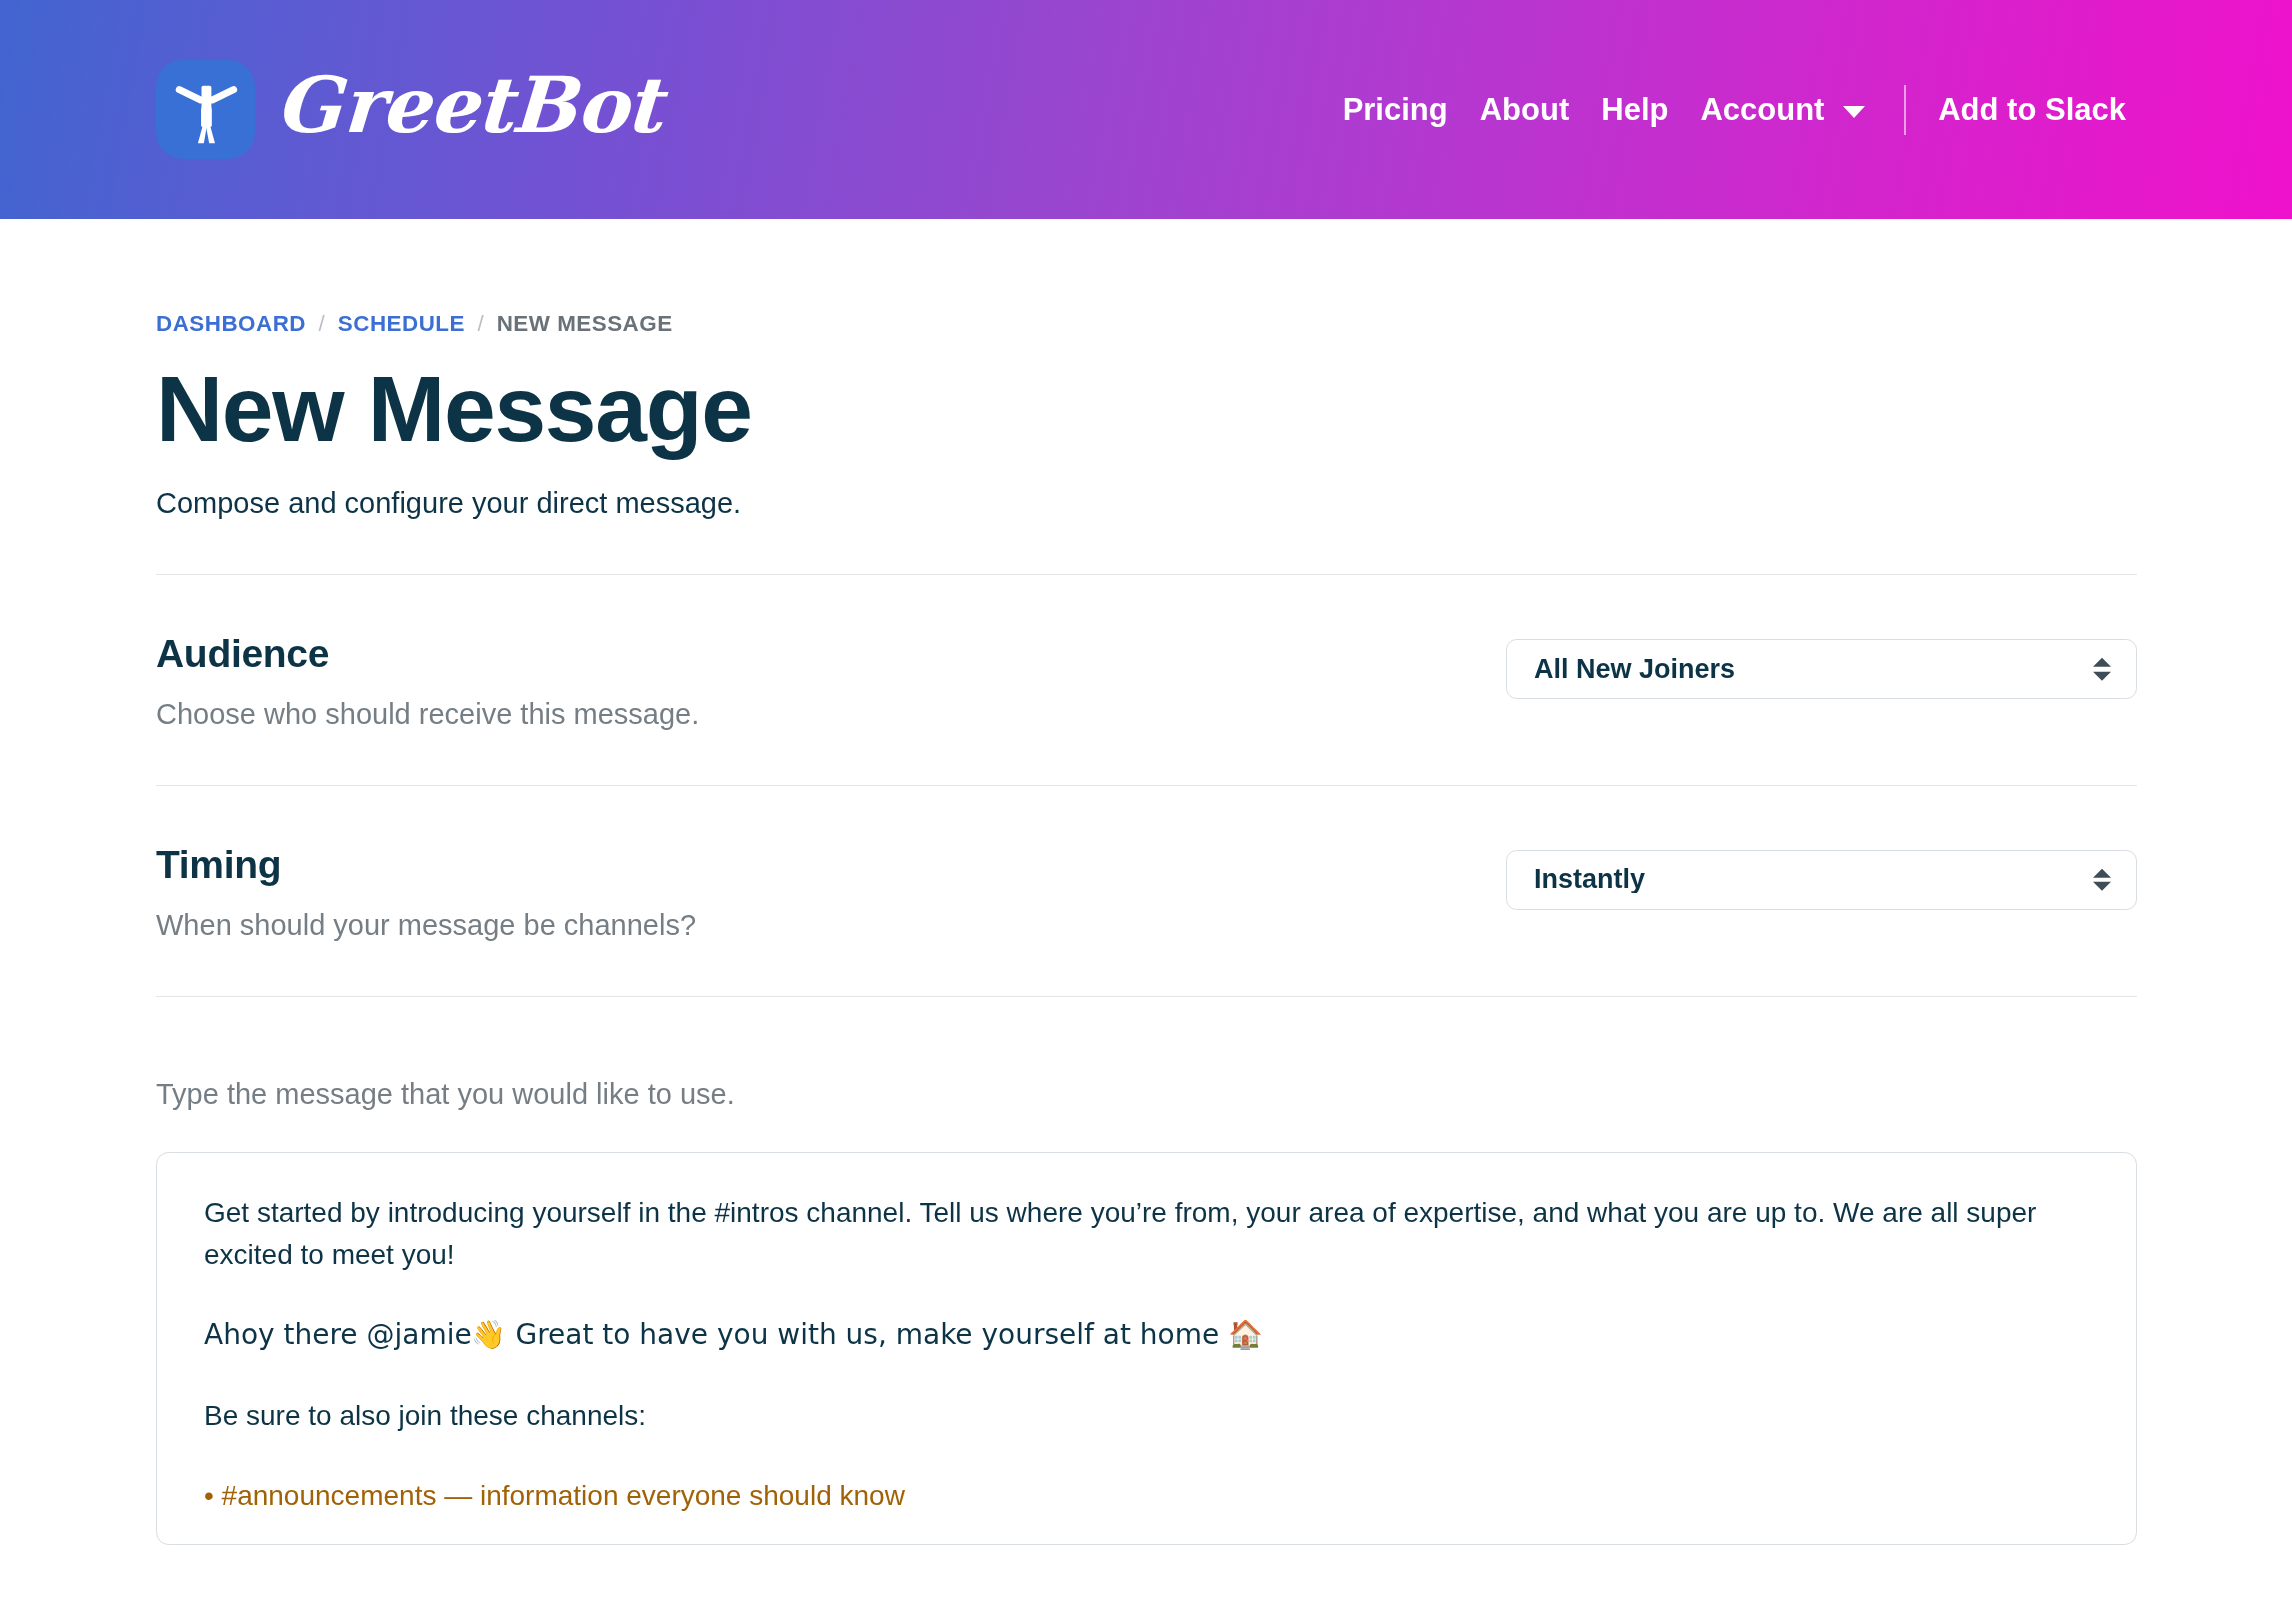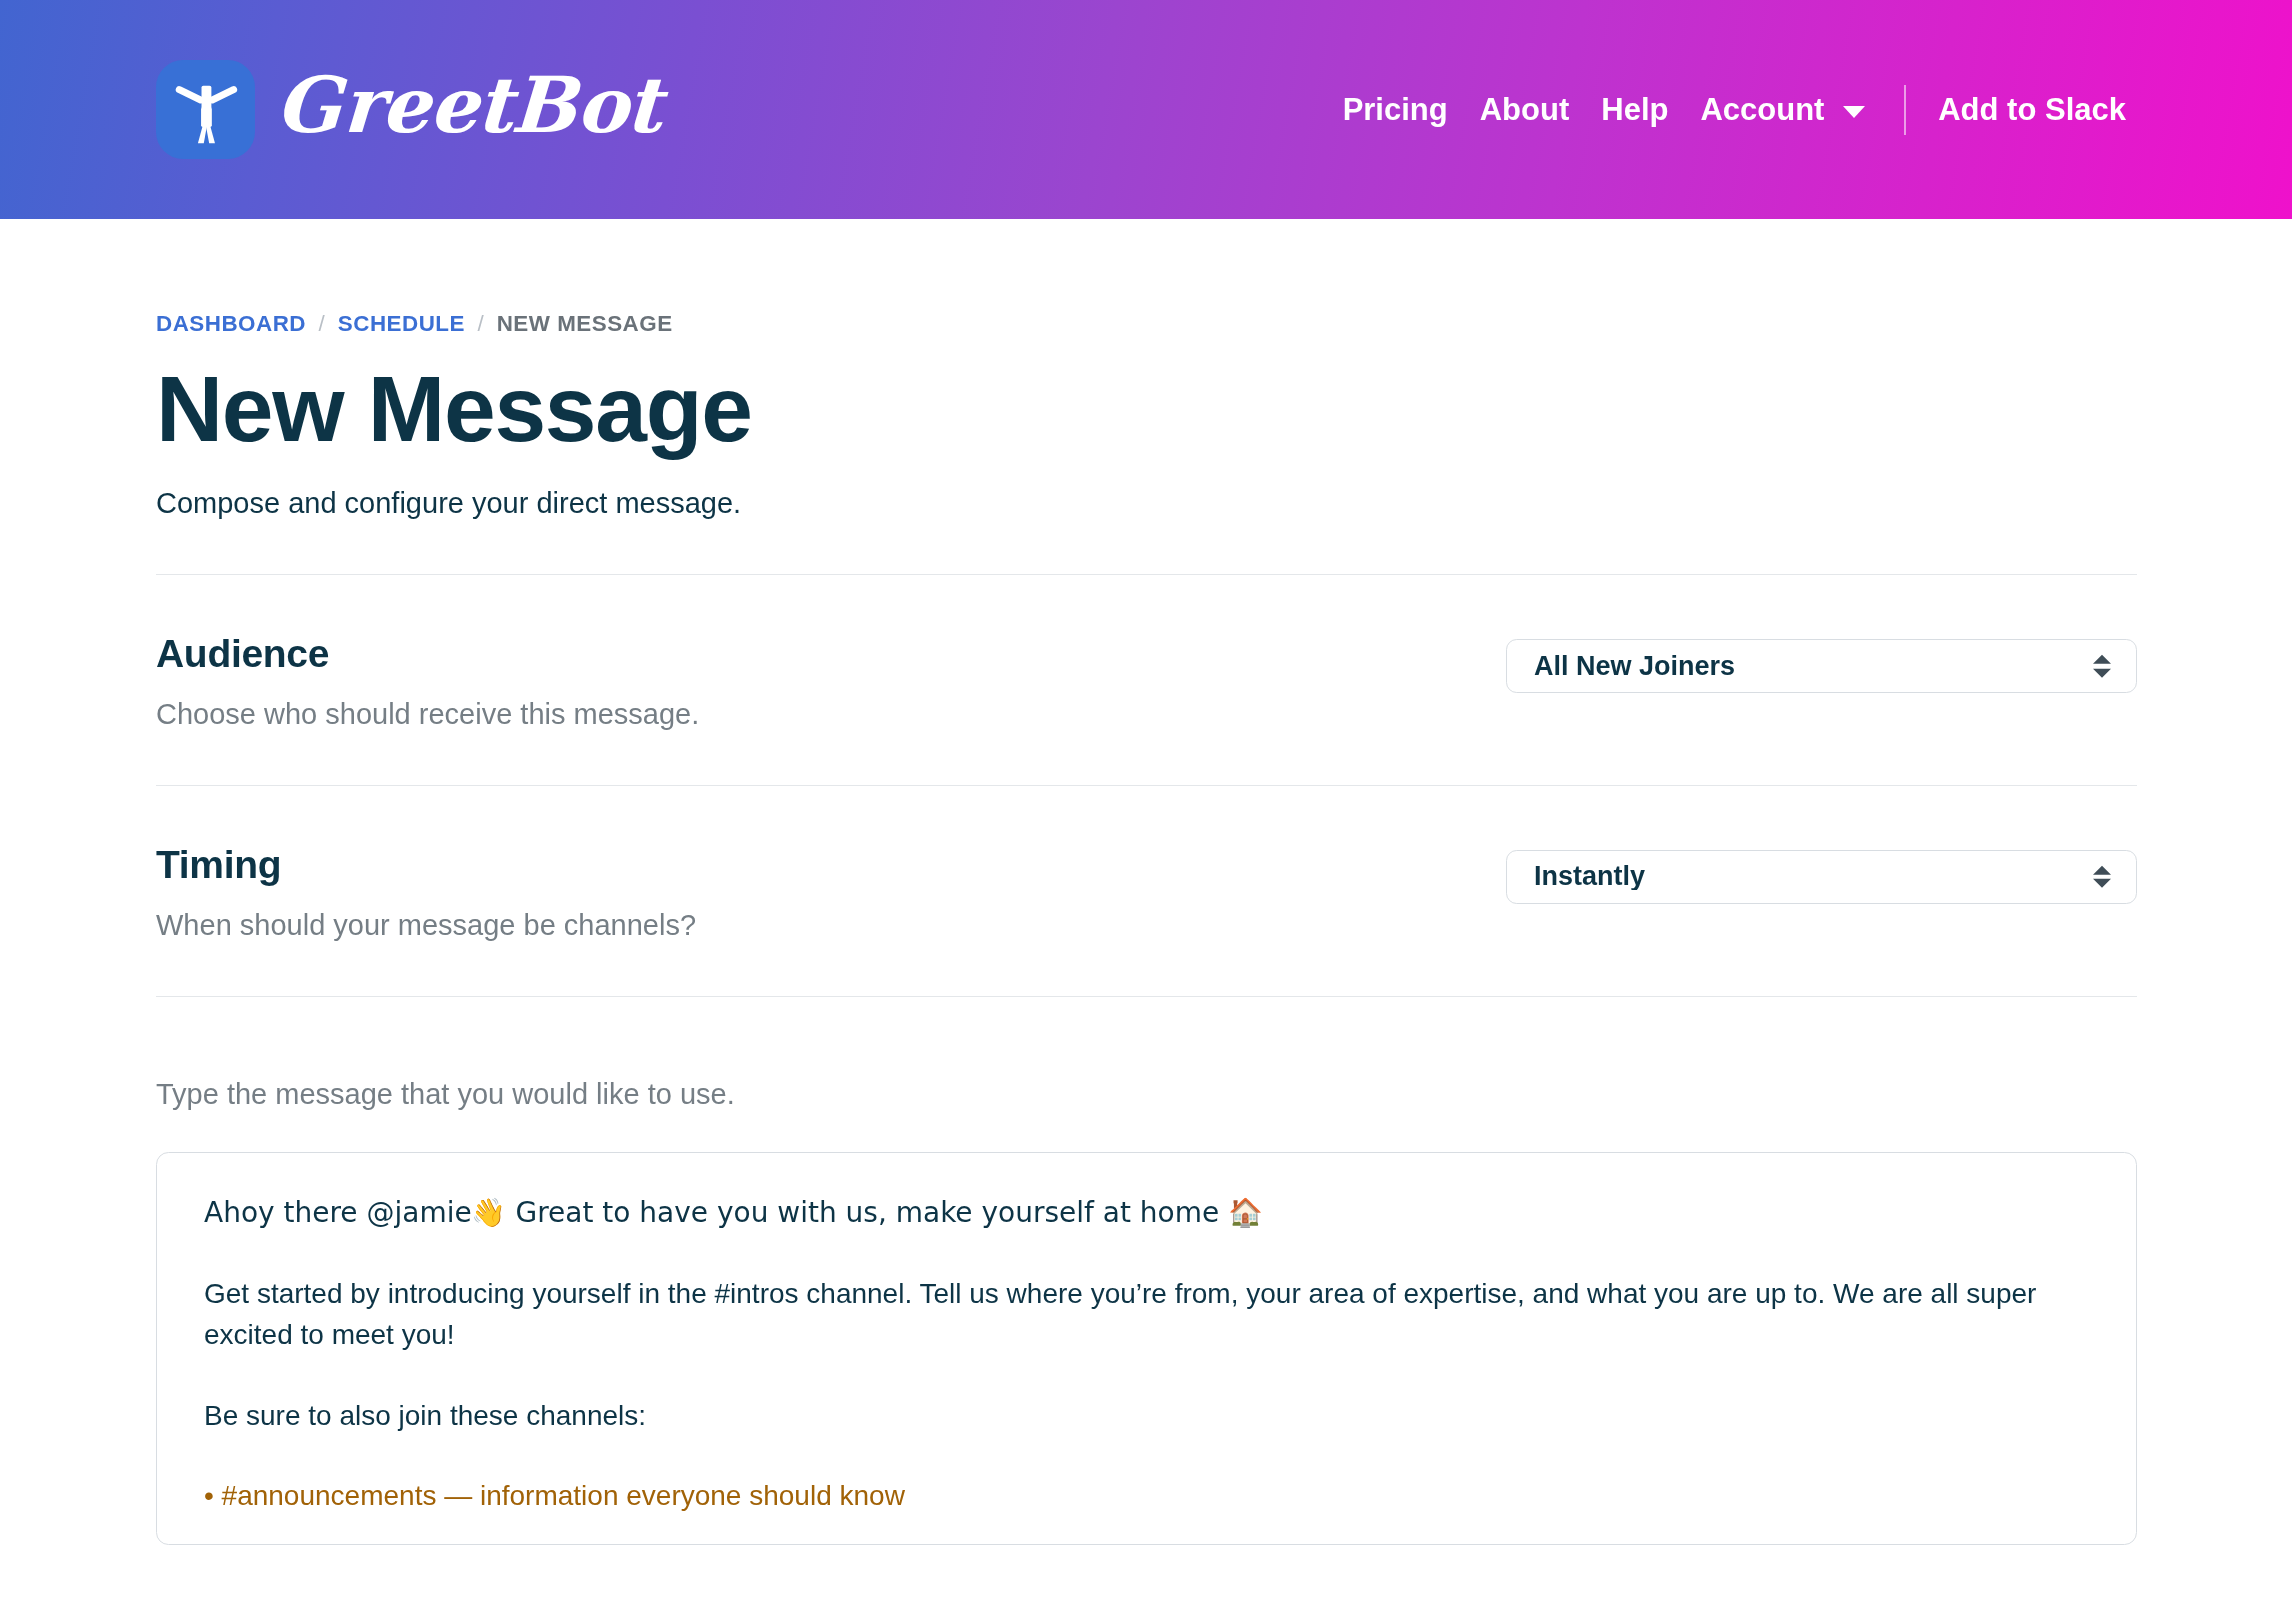--- a/index.html
+++ b/index.html
@@ -175,21 +175,21 @@
   }
   .section-control {
     flex: 0 0 631px;
     width: 631px;
     margin-top: 5.4px;
   }
 
   .select-box {
     position: relative;
     width: 100%;
-    height: 54px;
+    height: 60px;
     border: 0.9px solid #d8dde2;
     border-radius: 10.7px;
     background: #ffffff;
     display: flex;
     align-items: center;
     padding: 0 27px;
     cursor: pointer;
   }
   .select-value {
     font-size: 27px;
@@ -332,21 +332,21 @@
       </div>
     </div>
   </section>
 
   <div class="rule"></div>
 
   <section class="message-block">
     <p class="section-desc">Type the message that you would like to use.</p>
 
     <div class="message-body">
+      <p class="msg-p">Get started by introducing yourself in the #intros channel. Tell us where you’re from, your area of expertise, and what you are up to. We are all super excited to meet you!</p>
       <p class="msg-p emoji">Ahoy there @jamie👋 Great to have you with us, make yourself at home 🏠</p>
-      <p class="msg-p">Get started by introducing yourself in the #intros channel. Tell us where you’re from, your area of expertise, and what you are up to. We are all super excited to meet you!</p>
       <p class="msg-p">Be sure to also join these channels:</p>
       <p class="msg-li">• #announcements — information everyone should know</p>
     </div>
   </section>
 
 </main>
 
 
 </body></html>

